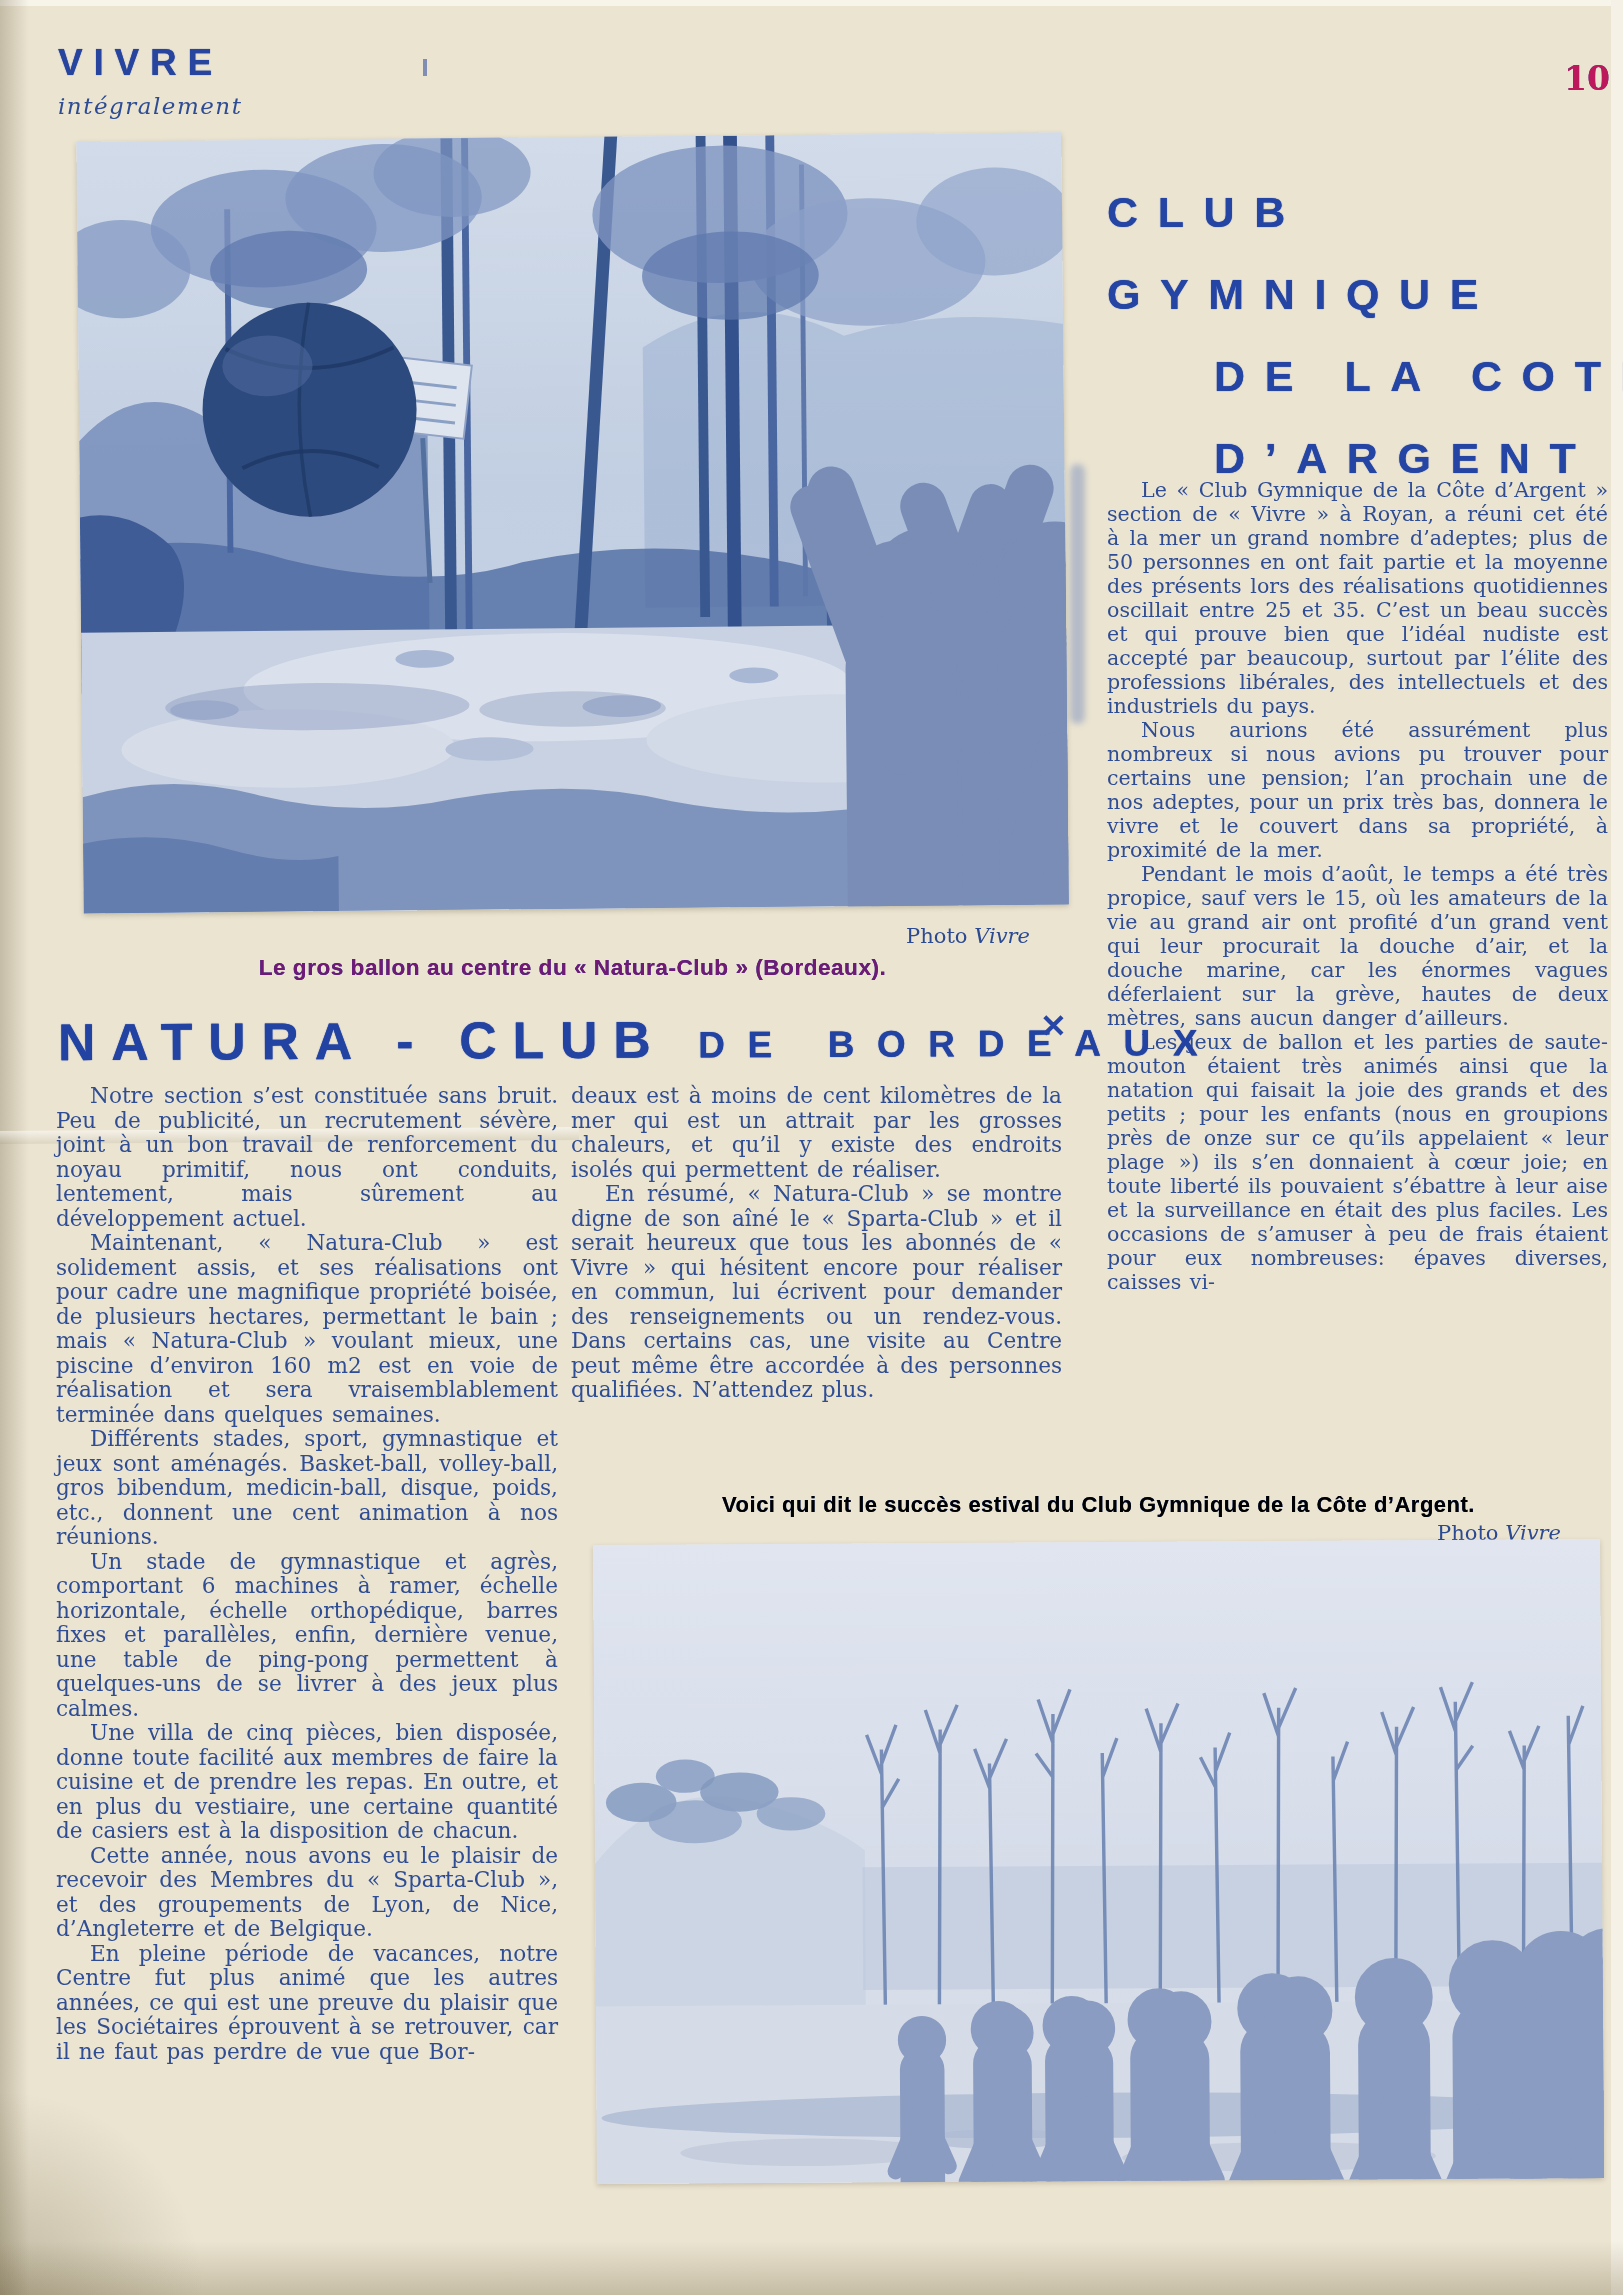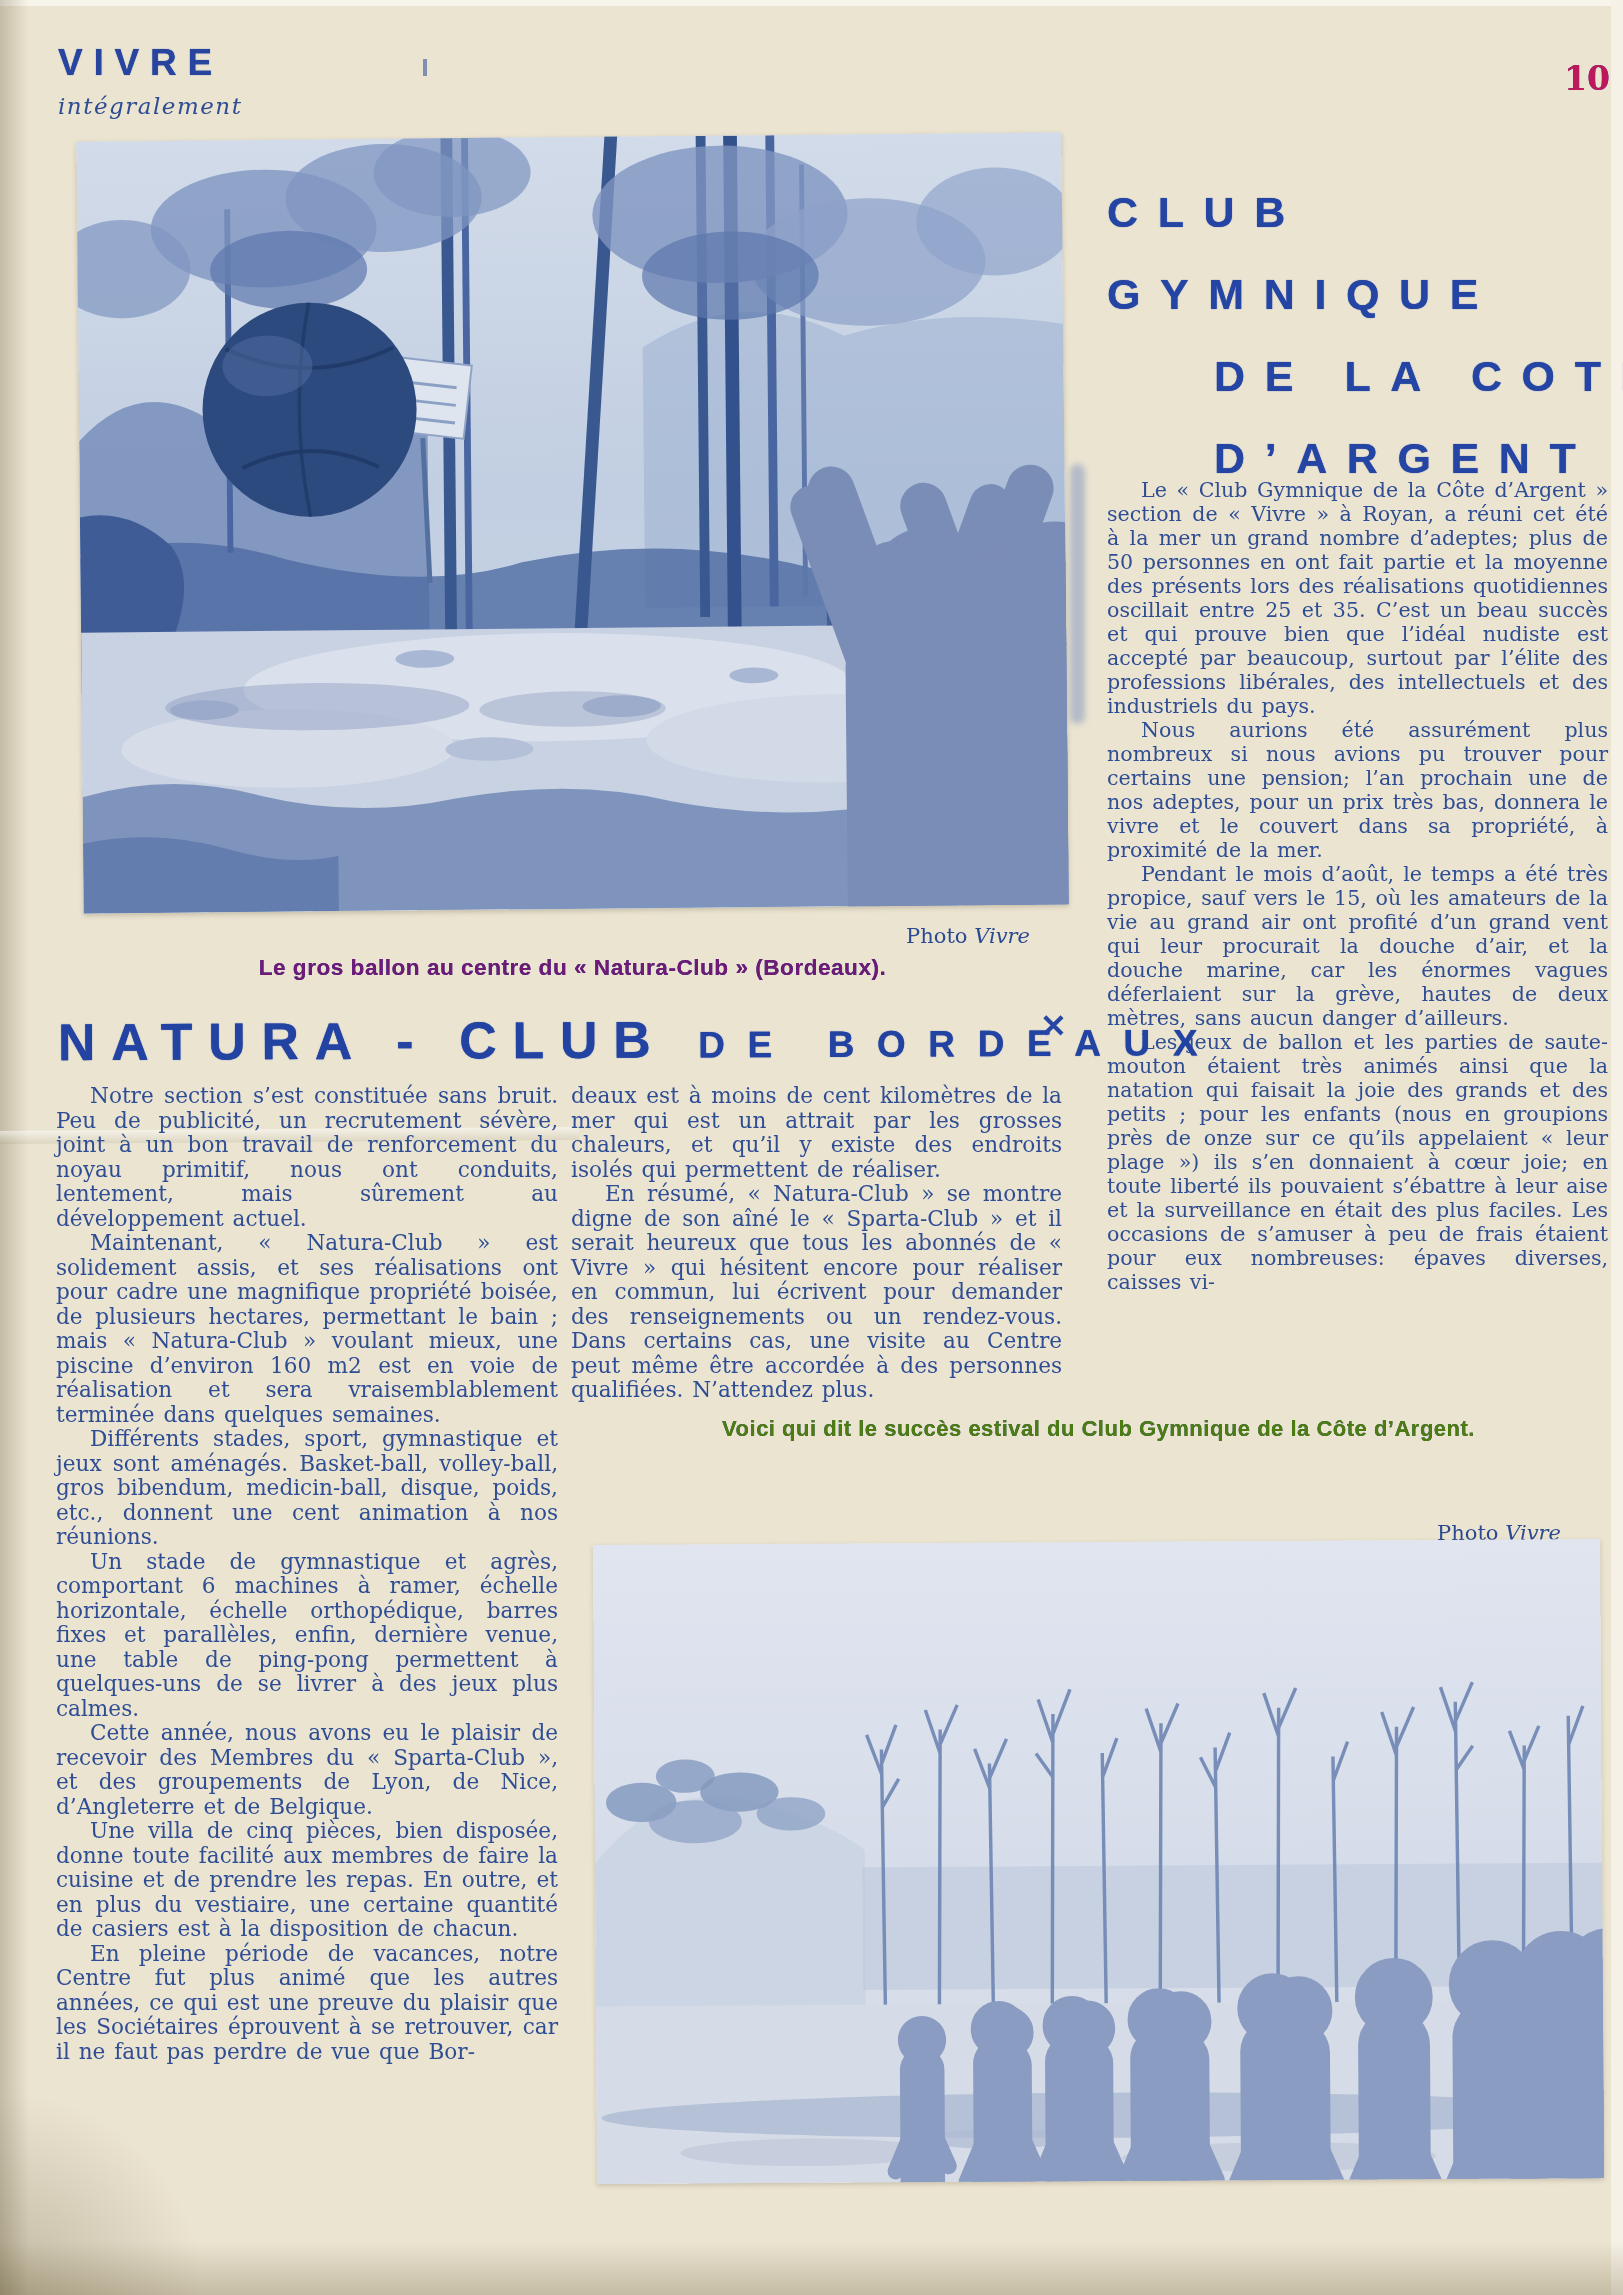--- a/index.html
+++ b/index.html
@@ -49,23 +49,23 @@
   
   .credit{font-size:21px;color:#2c4a92;}
   .credit .credit-name{font-style:italic;}
   .photo1-credit{position:absolute;left:775px;top:924px;width:255px;text-align:right;}
   .photo1-caption{
     position:absolute;left:80px;top:955px;width:985px;text-align:center;
     font-family:"Liberation Sans",sans-serif;font-weight:bold;font-size:22.6px;
     color:#701a75;letter-spacing:0.5px;text-shadow:0 0 0.5px #21429c;
   }
   .photo2-caption{
-    position:absolute;left:595px;top:1416px;width:1007px;text-align:center;
+    position:absolute;left:595px;top:1492px;width:1007px;text-align:center;
     font-family:"Liberation Sans",sans-serif;font-weight:bold;font-size:22px;
-    color:#4d7c0f;letter-spacing:0.5px;text-shadow:0 0 0.5px #21429c;
+    color:#000000;letter-spacing:0.5px;text-shadow:0 0 0.5px #21429c;
   }
   .photo2-credit{position:absolute;left:1325px;top:1521px;width:236px;text-align:right;}
 
   
   .headline-right{position:absolute;left:1107px;top:171px;width:515px;
     font-family:"Liberation Sans",sans-serif;font-weight:bold;color:#2545a4;}
   .headline-right .hl-line{display:block;font-size:43px;letter-spacing:19.6px;
     line-height:82px;white-space:nowrap;text-shadow:0 0 1px #2545a4;}
   .headline-right .hl-line.indented{margin-left:107px;}
 
@@ -217,22 +217,22 @@
   <div class="natura-headline">
     <span class="natura-main">NATURA - CLUB</span>
     <span class="natura-sub">DE  BORDEAUX</span>
   </div>
 
   <div class="col col-left">
     <p>Notre section s’est constituée sans bruit. Peu de publicité, un recrutement sévère, joint à un bon travail de renforcement du noyau primitif, nous ont conduits, lentement, mais sûrement au développement actuel.</p>
     <p>Maintenant, « Natura-Club » est solidement assis, et ses réalisations ont pour cadre une magnifique propriété boisée, de plusieurs hectares, permettant le bain ; mais « Natura-Club » voulant mieux, une piscine d’environ 160 m2 est en voie de réalisation et sera vraisemblablement terminée dans quelques semaines.</p>
     <p>Différents stades, sport, gymnastique et jeux sont aménagés. Basket-ball, volley-ball, gros bibendum, medicin-ball, disque, poids, etc., donnent une cent animation à nos réunions.</p>
     <p>Un stade de gymnastique et agrès, comportant 6 machines à ramer, échelle horizontale, échelle orthopédique, barres fixes et parallèles, enfin, dernière venue, une table de ping-pong permettent à quelques-uns de se livrer à des jeux plus calmes.</p>
+    <p>Une villa de cinq pièces, bien disposée, donne toute facilité aux membres de faire la cuisine et de prendre les repas. En outre, et en plus du vestiaire, une certaine quantité de casiers est à la disposition de chacun.</p>
     <p>Cette année, nous avons eu le plaisir de recevoir des Membres du « Sparta-Club », et des groupements de Lyon, de Nice, d’Angleterre et de Belgique.</p>
-    <p>Une villa de cinq pièces, bien disposée, donne toute facilité aux membres de faire la cuisine et de prendre les repas. En outre, et en plus du vestiaire, une certaine quantité de casiers est à la disposition de chacun.</p>
     <p>En pleine période de vacances, notre Centre fut plus animé que les autres années, ce qui est une preuve du plaisir que les Sociétaires éprouvent à se retrouver, car il ne faut pas perdre de vue que Bor-</p>
   </div>
 
   <div class="col col-mid">
     <p class="continuation">deaux est à moins de cent kilomètres de la mer qui est un attrait par les grosses chaleurs, et qu’il y existe des endroits isolés qui permettent de réaliser.</p>
     <p>En résumé, « Natura-Club » se montre digne de son aîné le « Sparta-Club » et il serait heureux que tous les abonnés de « Vivre » qui hésitent encore pour réaliser en commun, lui écrivent pour demander des renseignements ou un rendez-vous. Dans certains cas, une visite au Centre peut même être accordée à des personnes qualifiées. N’attendez plus.</p>
   </div>
 
   <div class="photo2-caption">Voici qui dit le succès estival du Club Gymnique de la Côte d’Argent.</div>
   <div class="credit photo2-credit">

